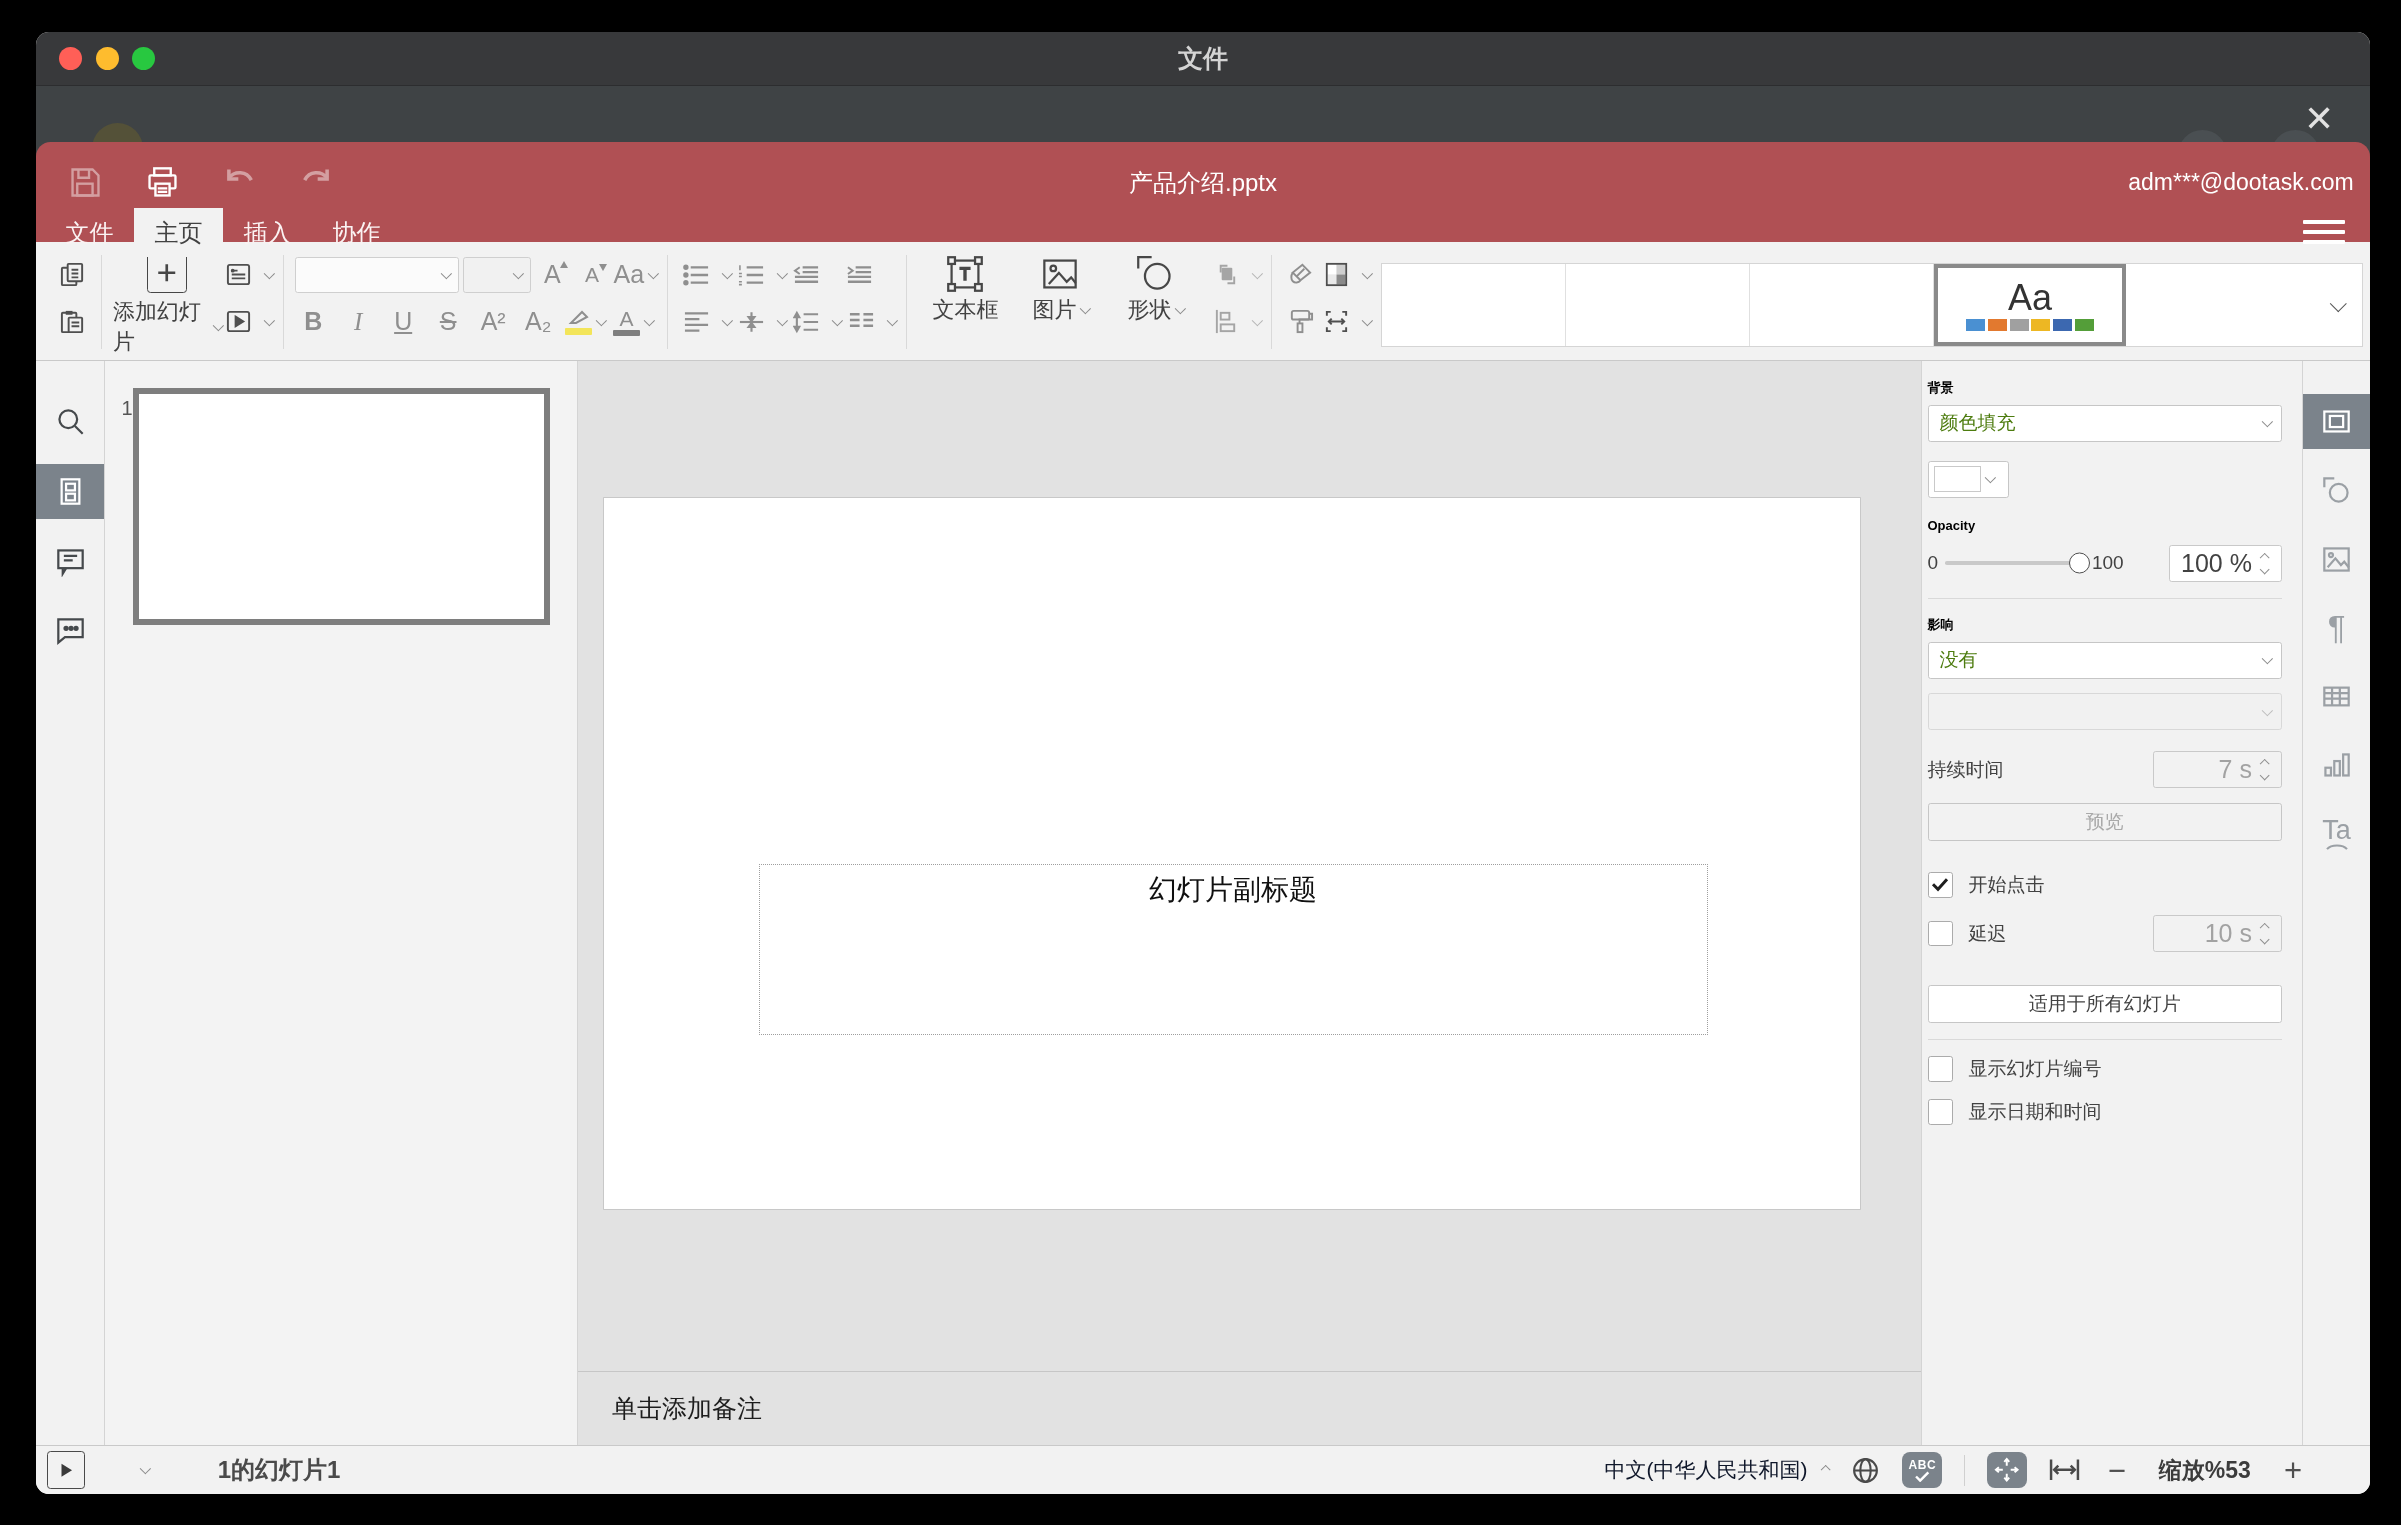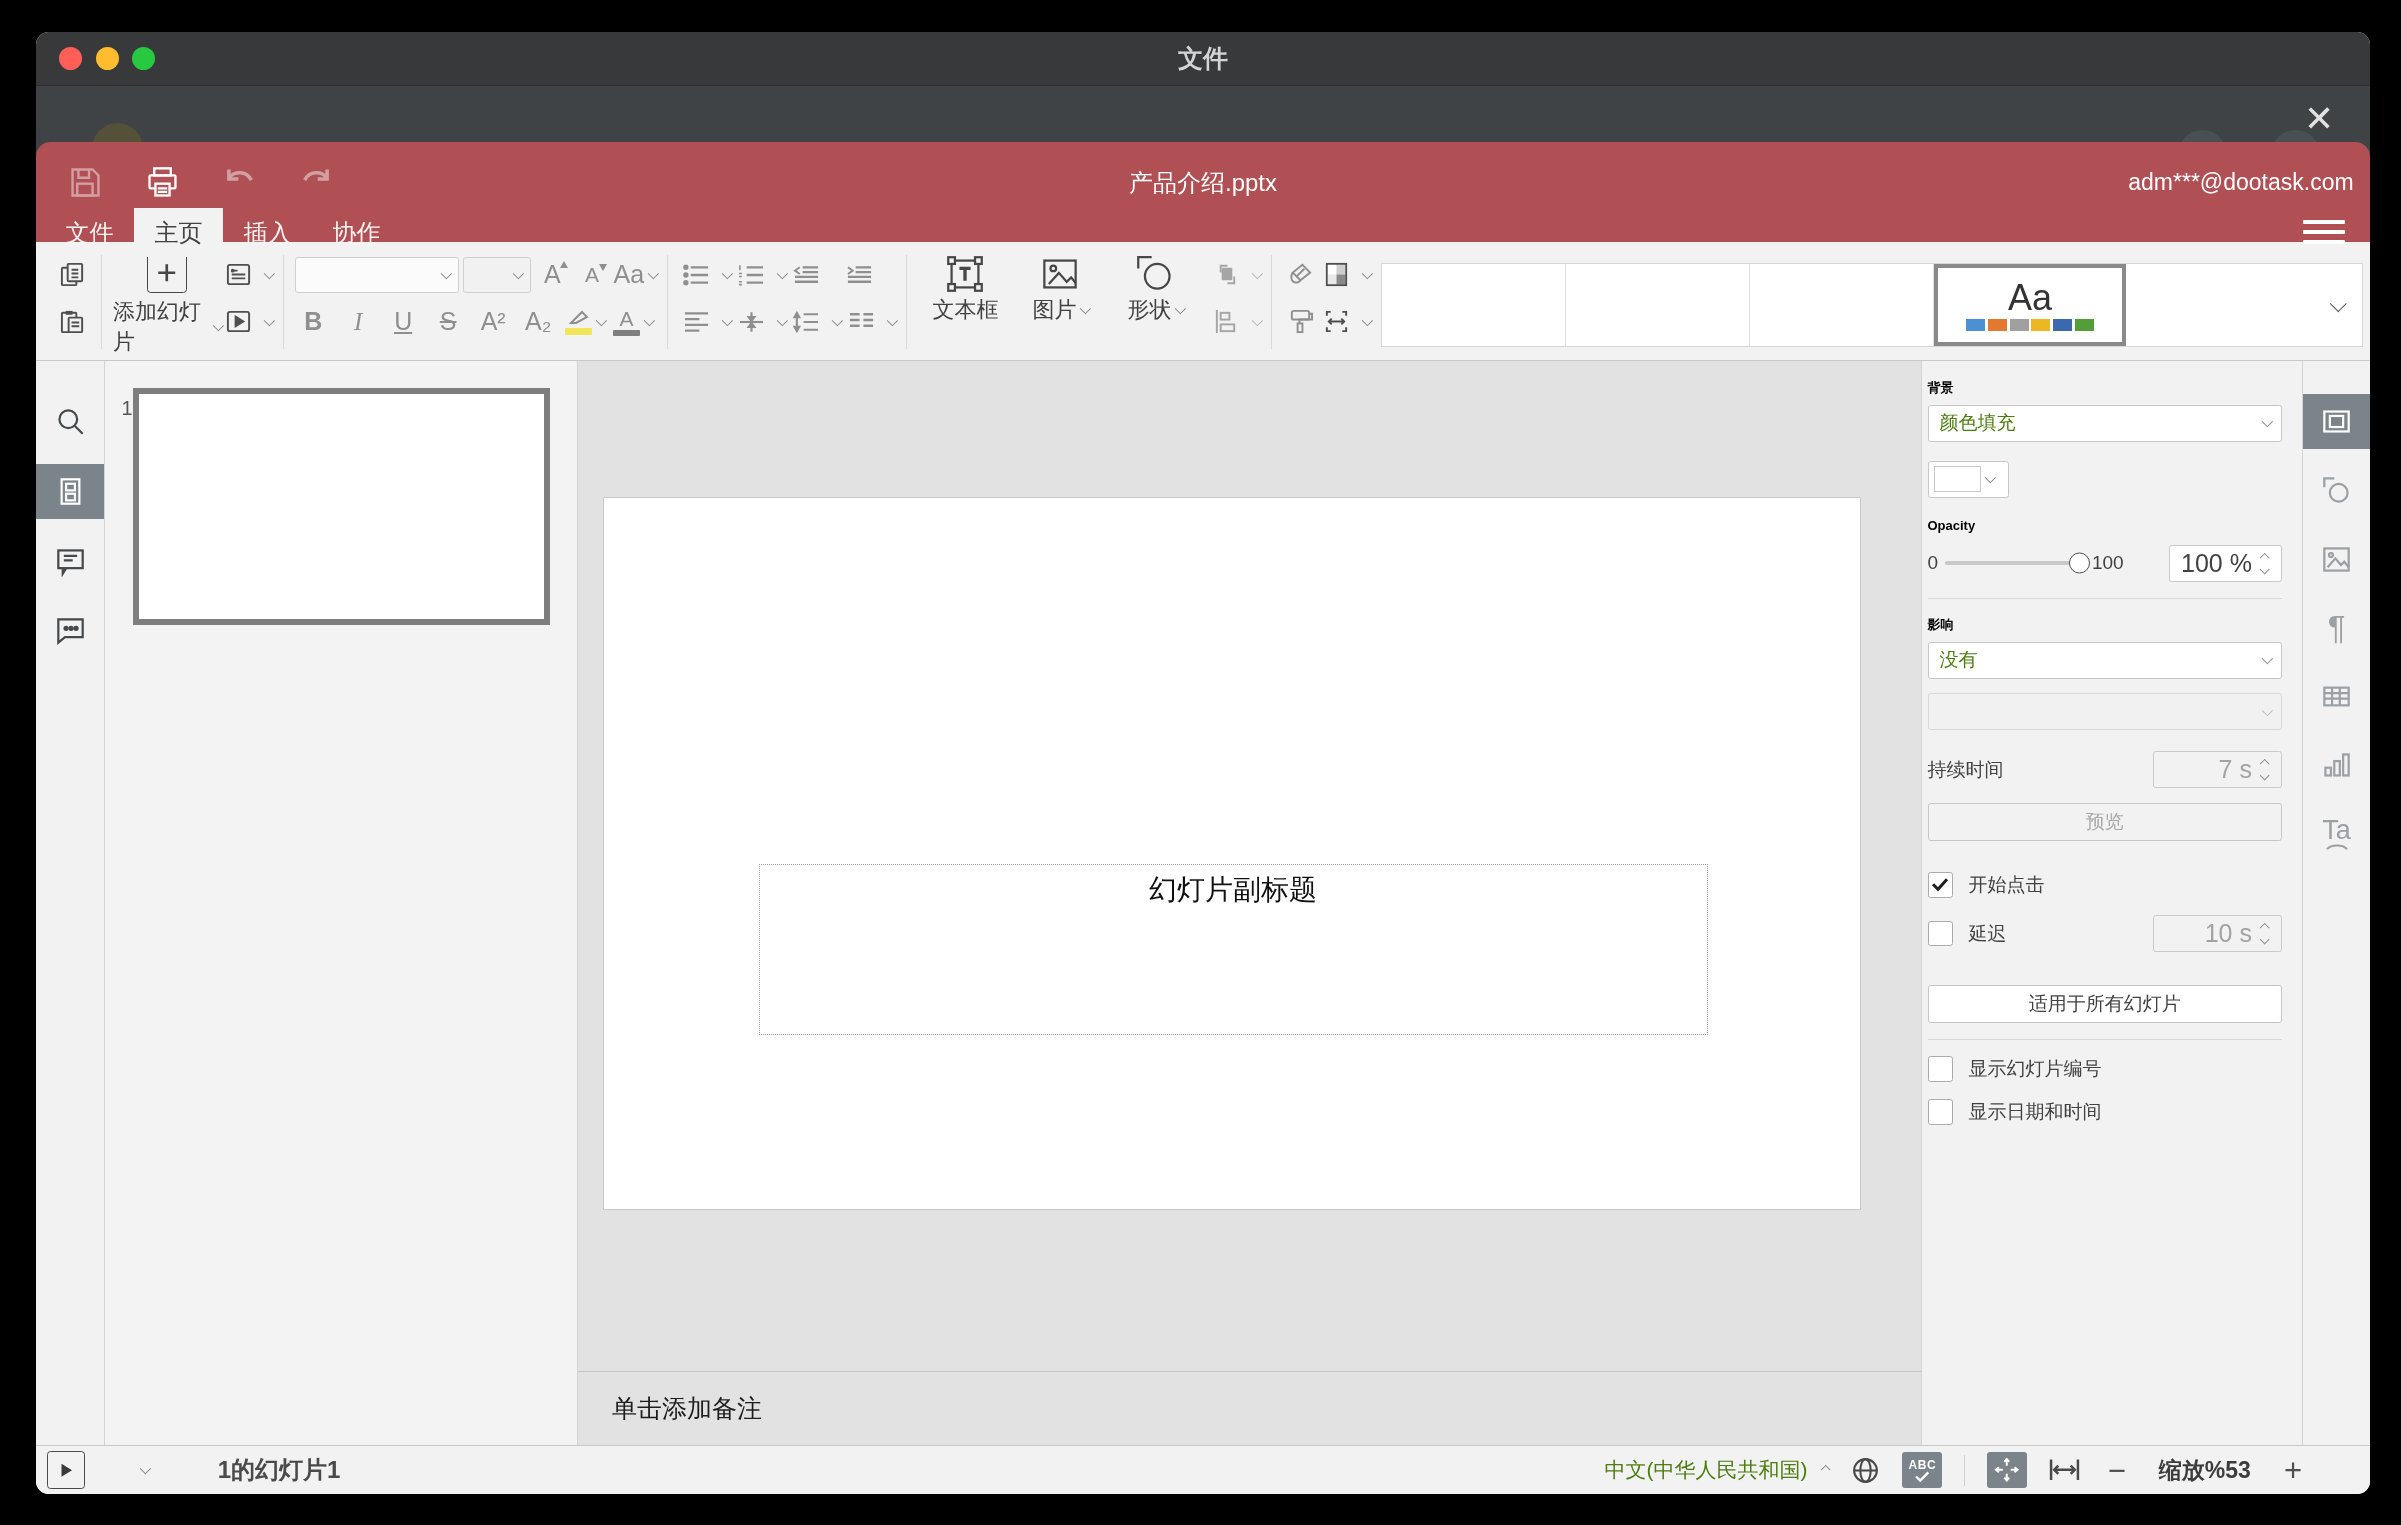--- a/index.html
+++ b/index.html
@@ -130,23 +130,23 @@
   .rs-glyph { font-size:27px; color:#9ba0a5; line-height:1; }
 
   
   .statusbar { height:49px; border-top:0.9px solid #c9c9c9; background:#f2f2f2; display:flex; align-items:center;
     padding:0 68px 0 11px; flex:none;gap:44px; }
   .play-btn { width:38px; height:38px; border:1.8px solid #4a4a4a; border-radius:3.6px; display:flex; align-items:center;
     justify-content:center; color:#3a3a3a; }
   .status-chev { margin-left:11px; }
   .slide-counter { margin-left:25.5px; font-size:24px; font-weight:700; color:#4a4a4a; }
   .sb-right { margin-left:auto; display:flex; align-items:center; gap:22px; }
-  .lang { font-size:21px; color:#4d7c0f; display:flex; align-items:center; gap:11px; }
+  .lang { font-size:21px; color:#0f172a; display:flex; align-items:center; gap:11px; }
   .lang .chev { transform:rotate(-135deg); width:7.3px; height:7.3px; }
-  .sq-btn { width:40px; height:36px; border-radius:3px; display:flex; flex-direction:column; align-items:center;
+  .sq-btn { width:40px; height:36px; border-radius:8px; display:flex; flex-direction:column; align-items:center;
     justify-content:center; }
   .sq-btn.active { background:#7b838b; color:#fff; }
   .spell-txt { font-size:12px; font-weight:700; line-height:1; letter-spacing:0.5px; }
   .sb-div { width:0.9px; height:31px; background:#d0d0d0; }
   .pm { font-size:31px; color:#4f4f4f; line-height:1; }
   .zoom-label { font-size:23px; font-weight:700; color:#3c3c3c; }
   svg { display:block; }
 </style>
 </head>
 <body>

